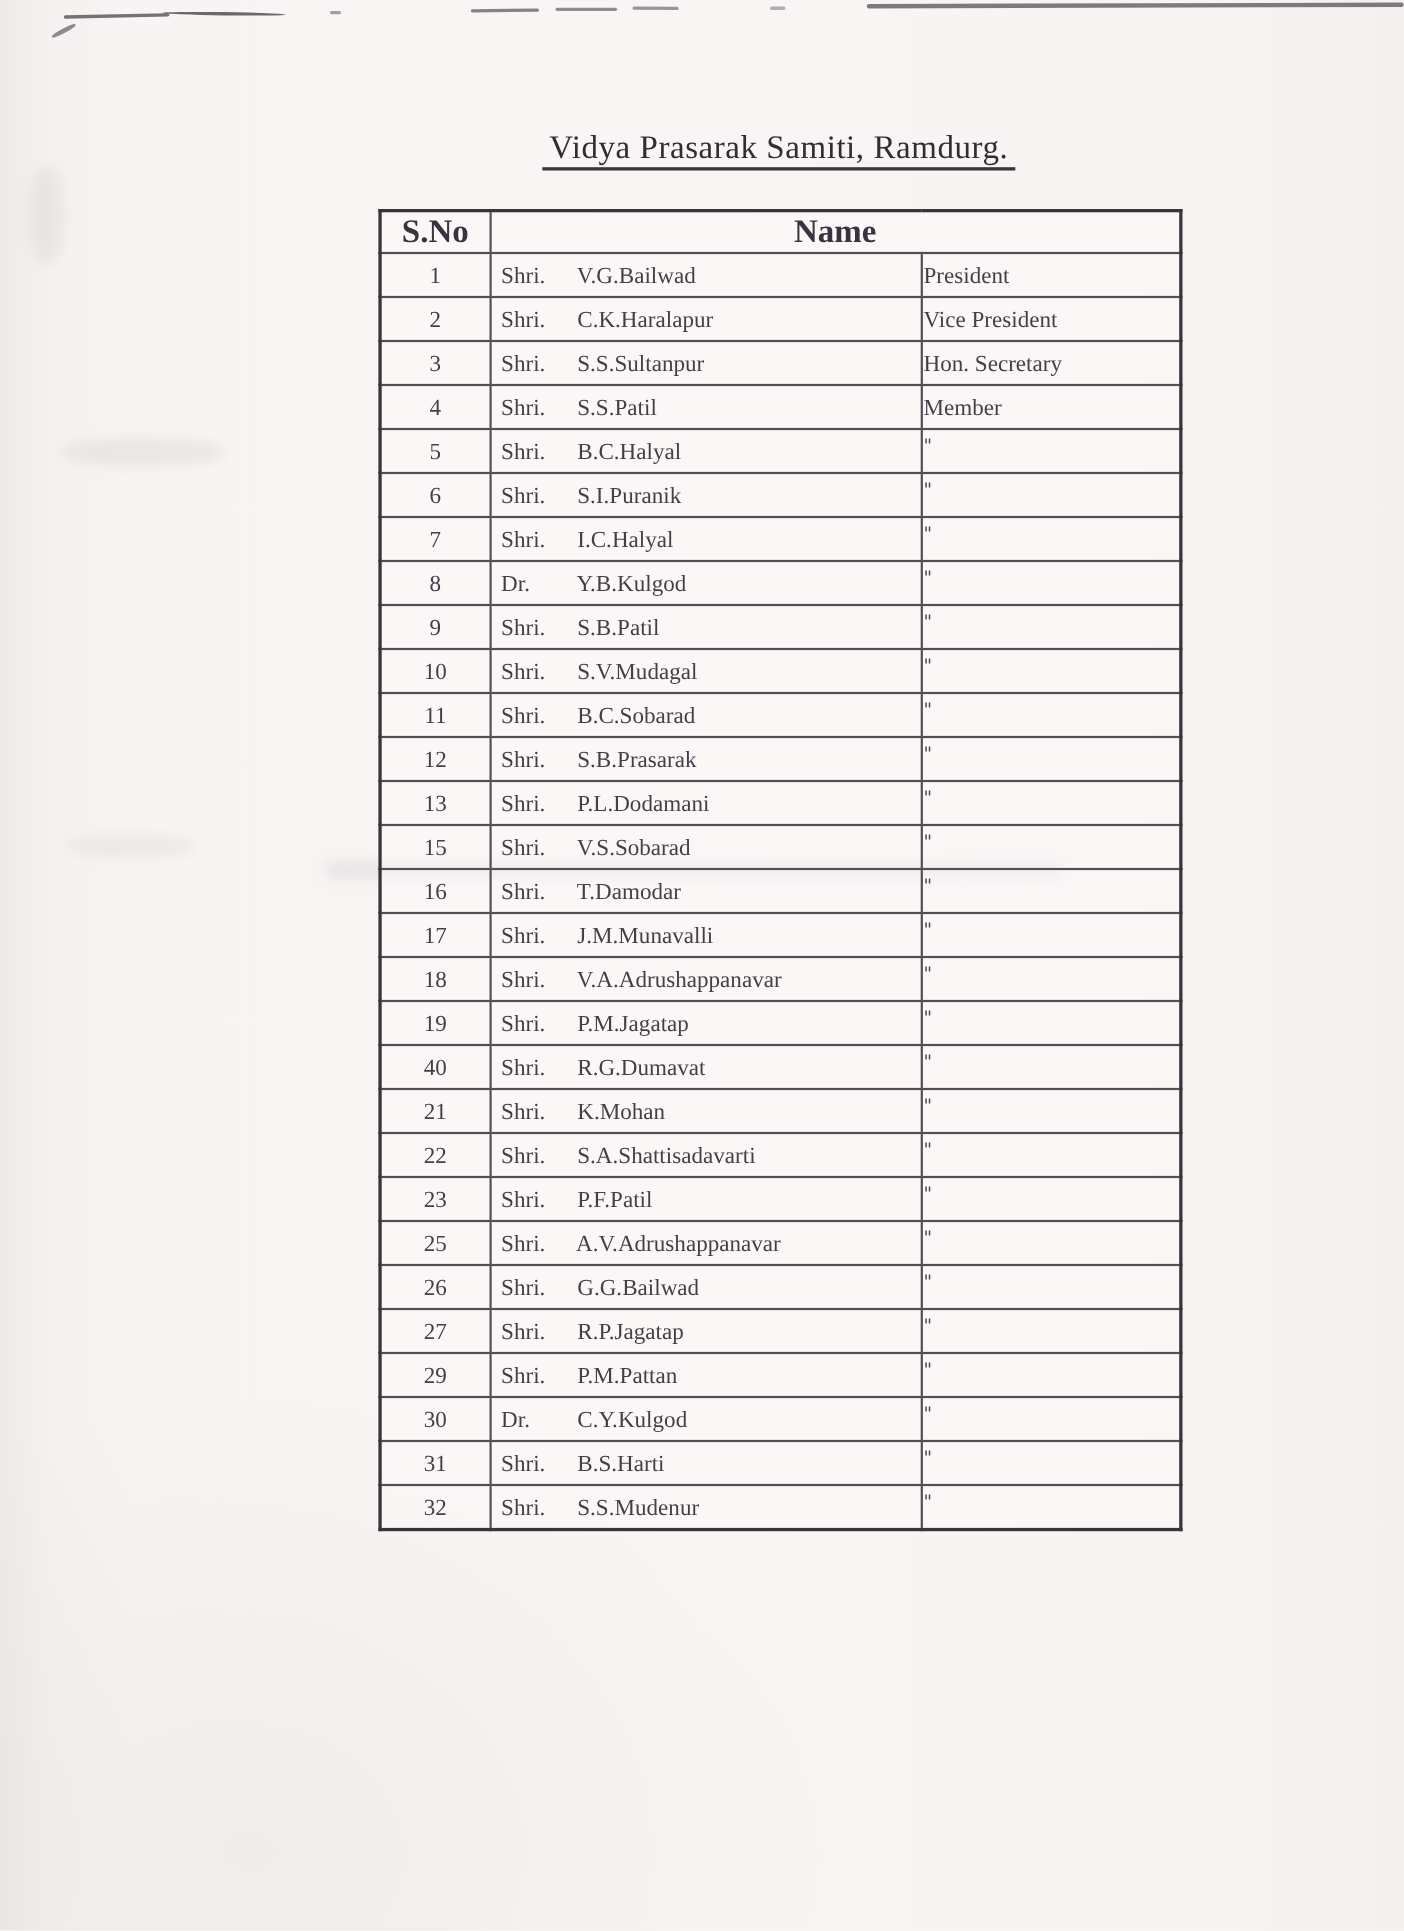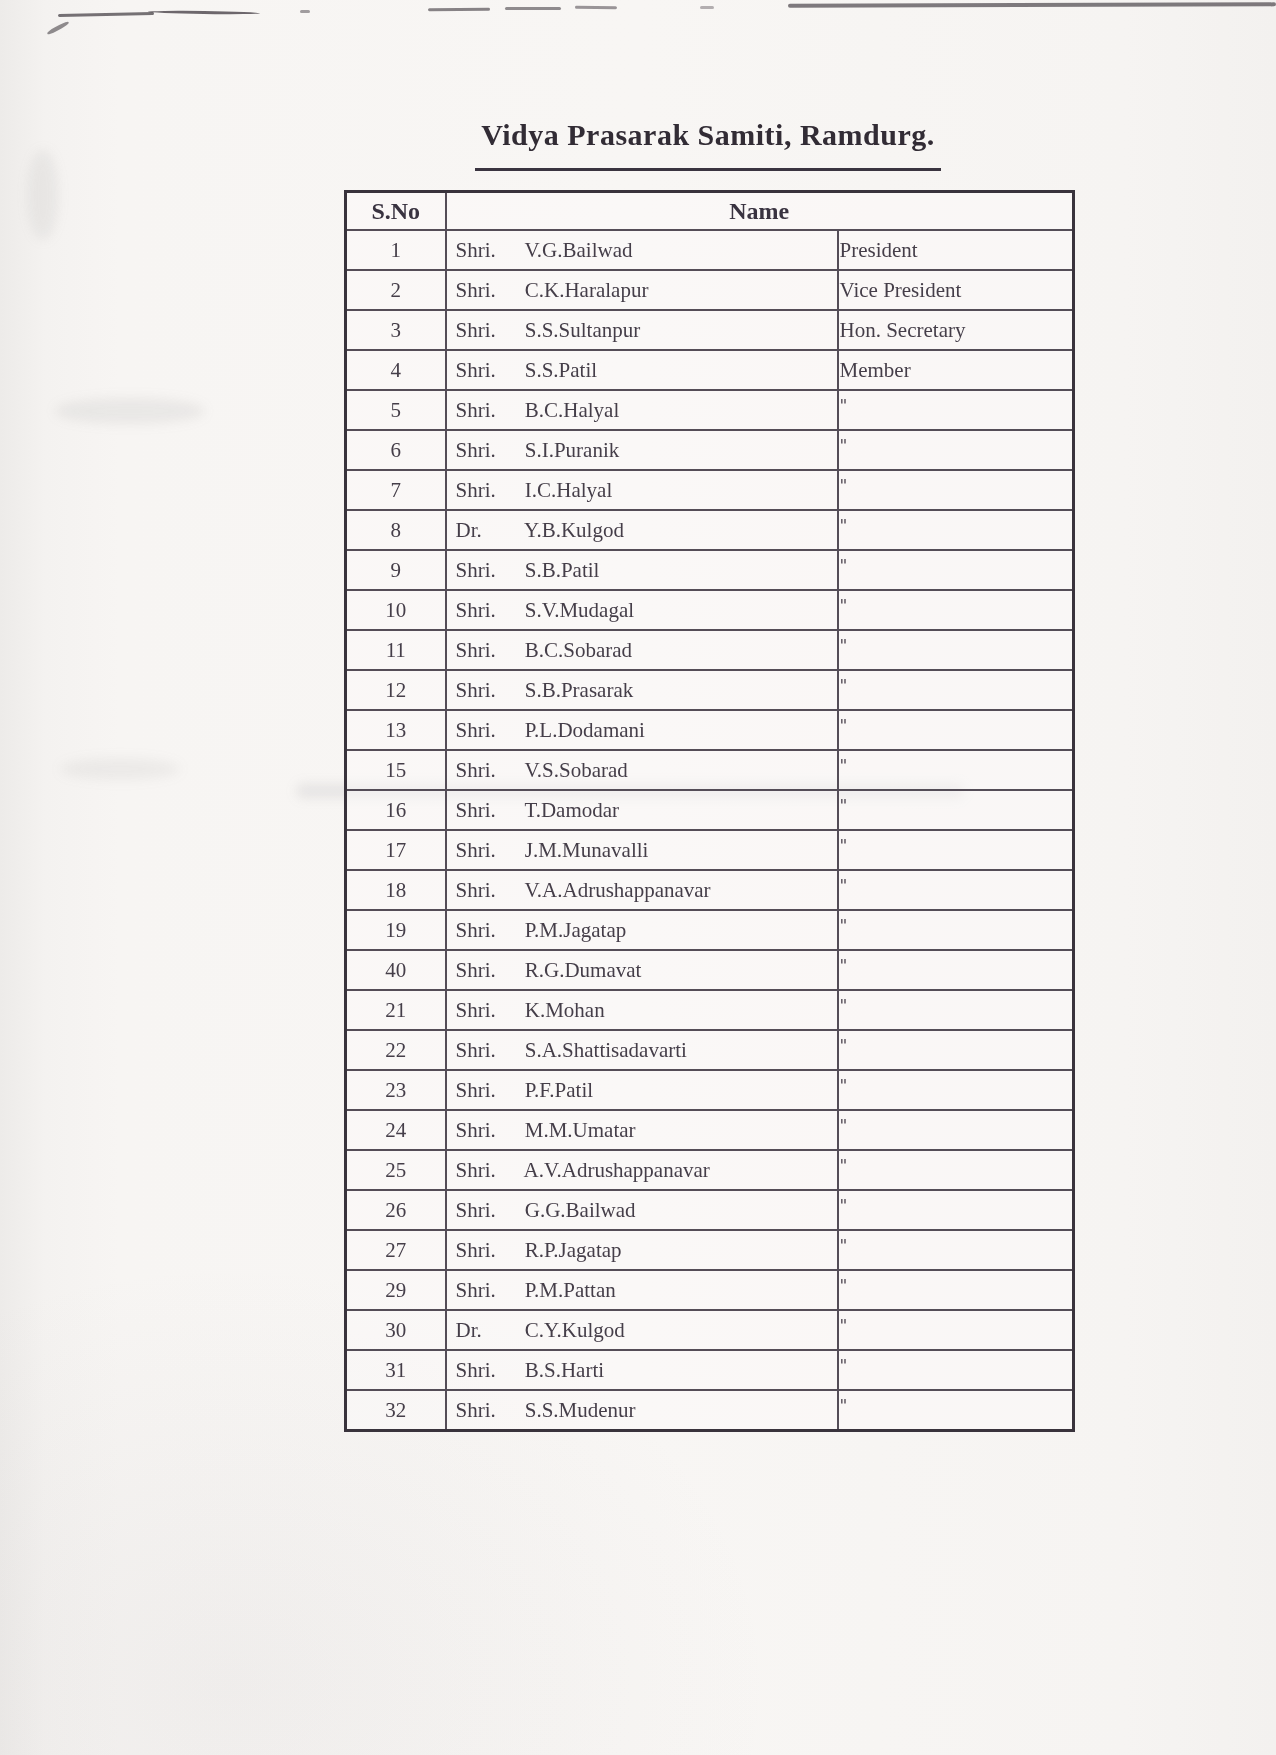--- a/index.html
+++ b/index.html
@@ -34,44 +34,44 @@
   .title-wrap {
     position: absolute;
     left: 344px;
     top: 118px;
     width: 728px;
     text-align: center;
   }
   .title {
     display: inline-block;
     font-size: 30px;
-    font-weight: bold;
+    font-weight: normal;
     color: #322c35;
     letter-spacing: 0.5px;
     border-bottom: 3px solid #3a3440;
-    padding: 0 6px 16px 6px;
+    padding: 0 6px 0 6px;
   }
   table.roster {
     position: absolute;
     left: 344px;
     top: 190px;
     width: 728px;
     border-collapse: collapse;
     table-layout: fixed;
     background: rgba(252,251,250,0.45);
   }
   table.roster, table.roster th, table.roster td {
     border: 2px solid #544d57;
   }
   table.roster {
     border: 3px solid #39333c;
   }
   th.h-sno, th.h-name {
     height: 34px;
-    font-size: 24px;
+    font-size: 30px;
     font-weight: bold;
     color: #393340;
     border-bottom-width: 3px;
   }
   td {
     height: 36px;
     font-size: 21px;
     color: #453e49;
     vertical-align: middle;
   }
@@ -369,30 +369,20 @@
     <td class="sno">23</td>
     <td class="name">
       <span class="prefix">Shri.</span>
       <span>P.F.Patil</span>
     </td>
     <td class="role">
       <span class="ditto">"</span>
     </td>
   </tr>
 
-  <tr>
-    <td class="sno">24</td>
-    <td class="name">
-      <span class="prefix">Shri.</span>
-      <span>M.M.Umatar</span>
-    </td>
-    <td class="role">
-      <span class="ditto">"</span>
-    </td>
-  </tr>
 
   <tr>
     <td class="sno">25</td>
     <td class="name">
       <span class="prefix">Shri.</span>
       <span>A.V.Adrushappanavar</span>
     </td>
     <td class="role">
       <span class="ditto">"</span>
     </td>

